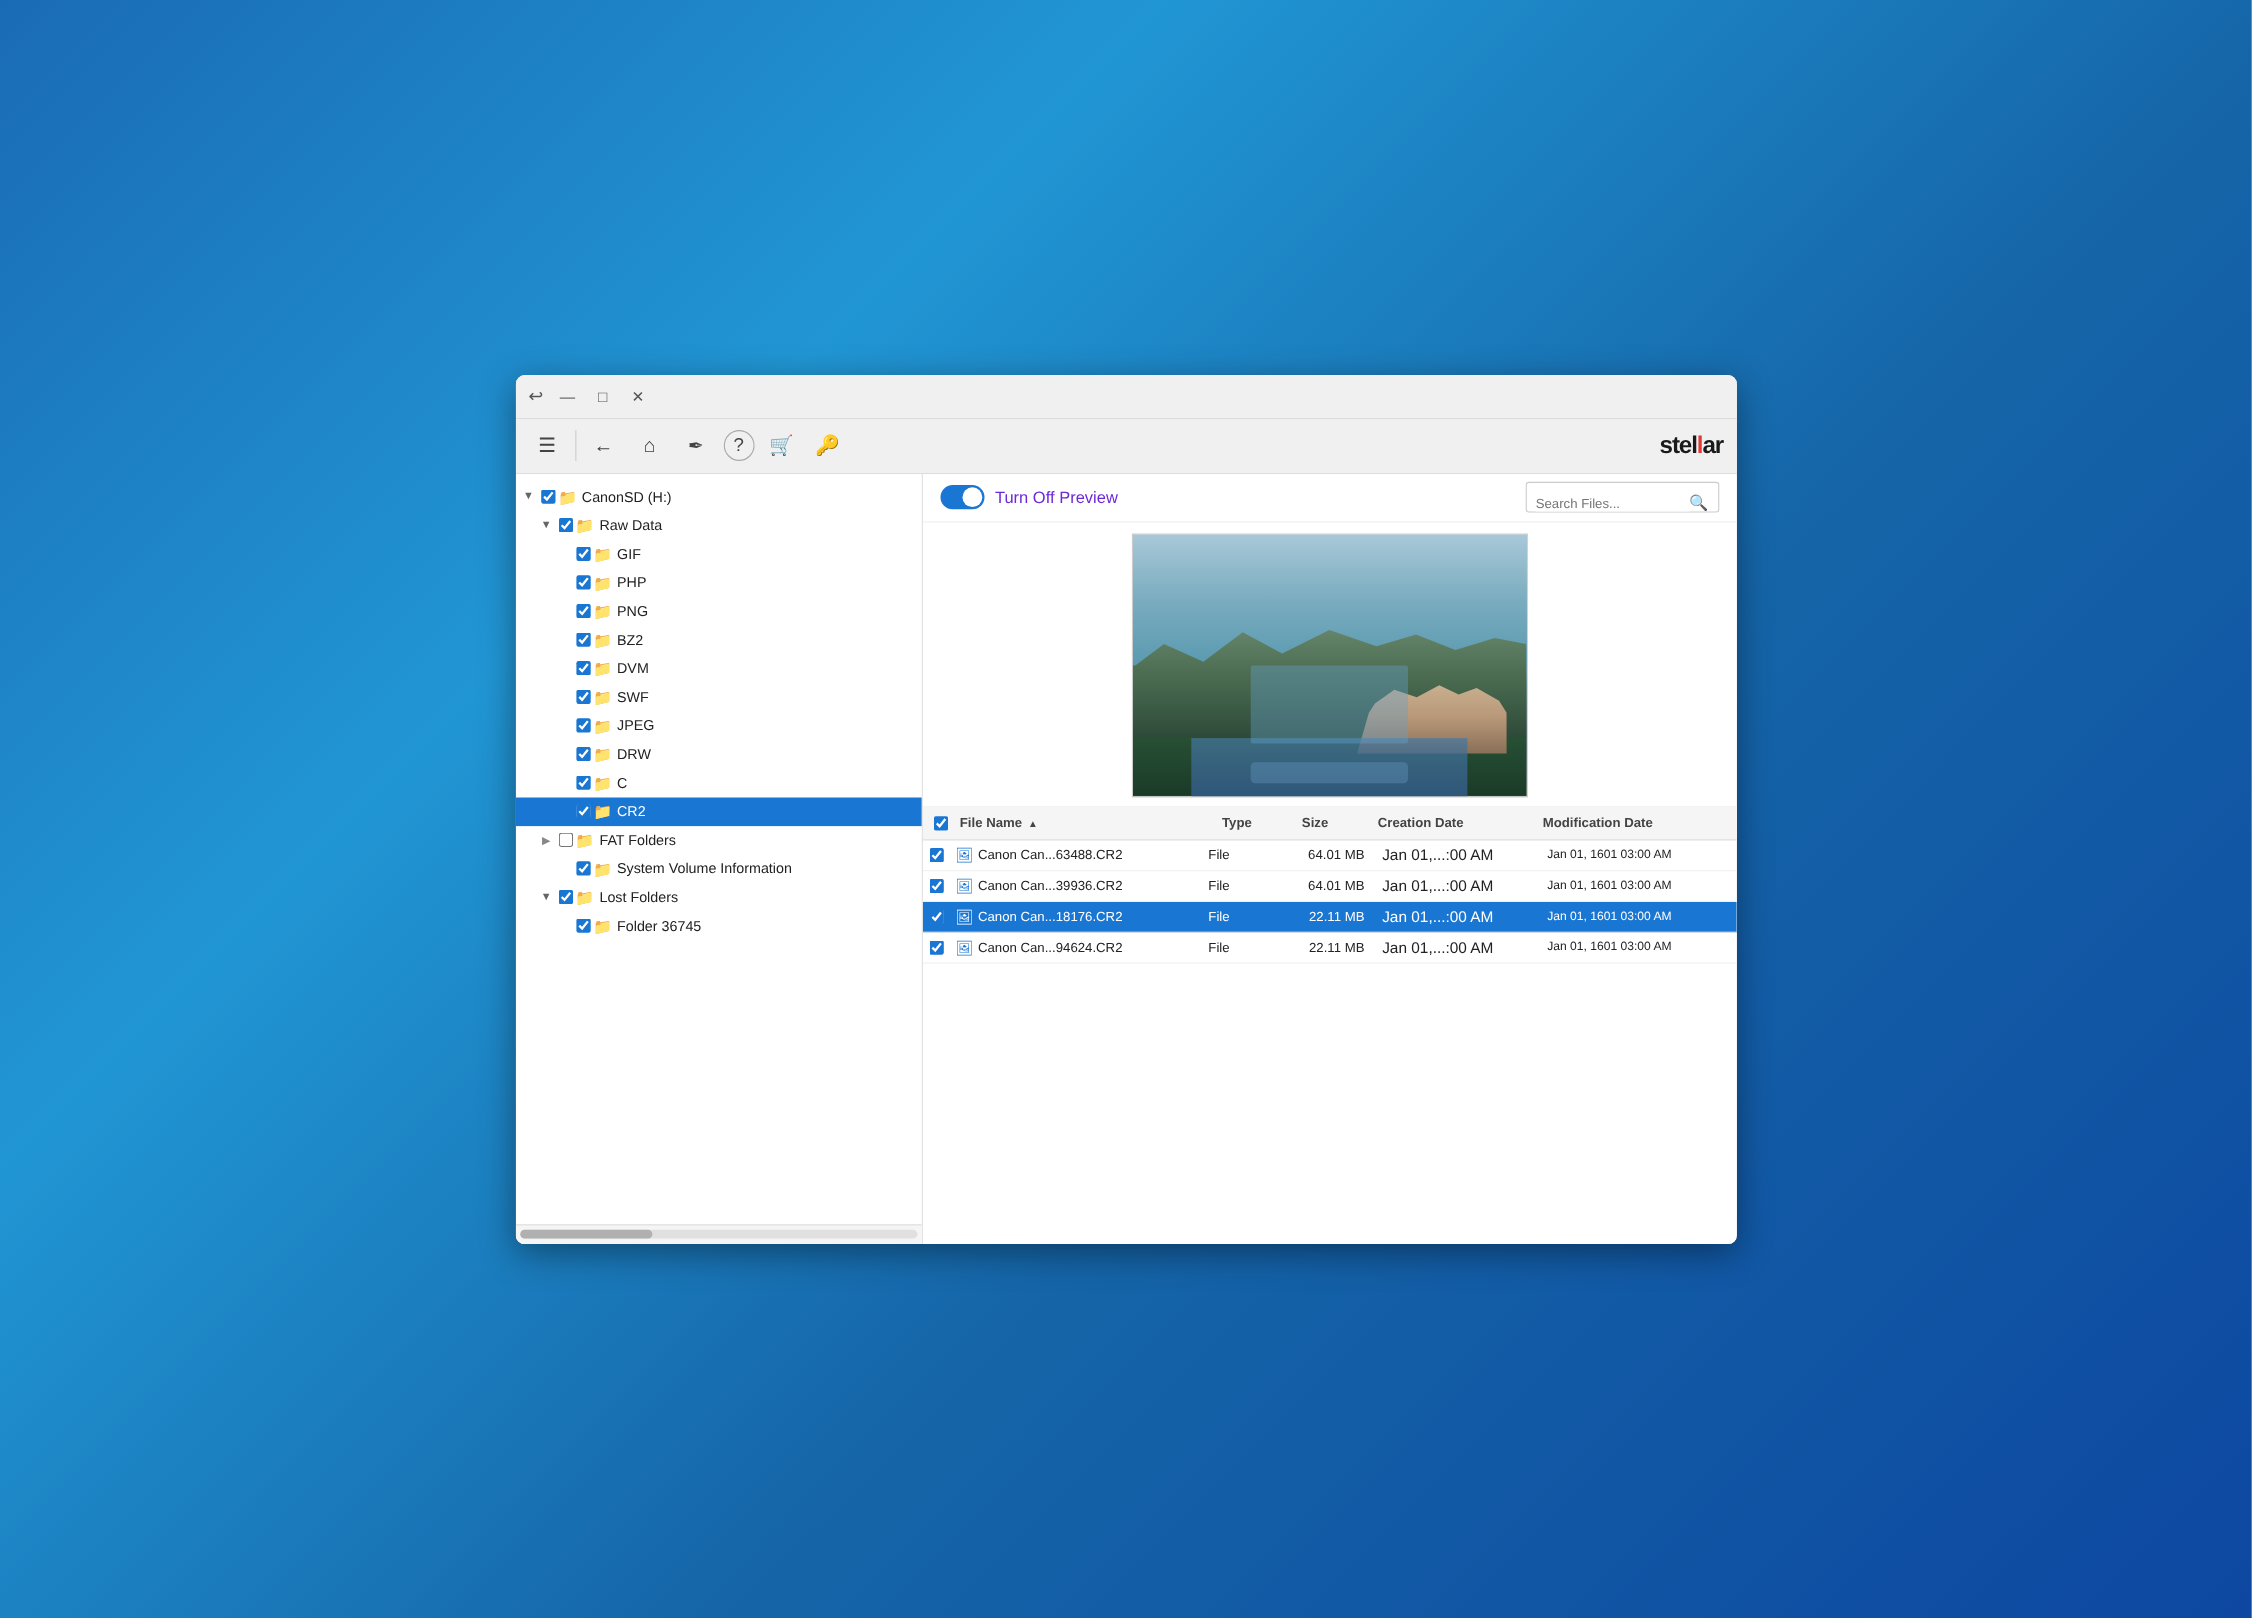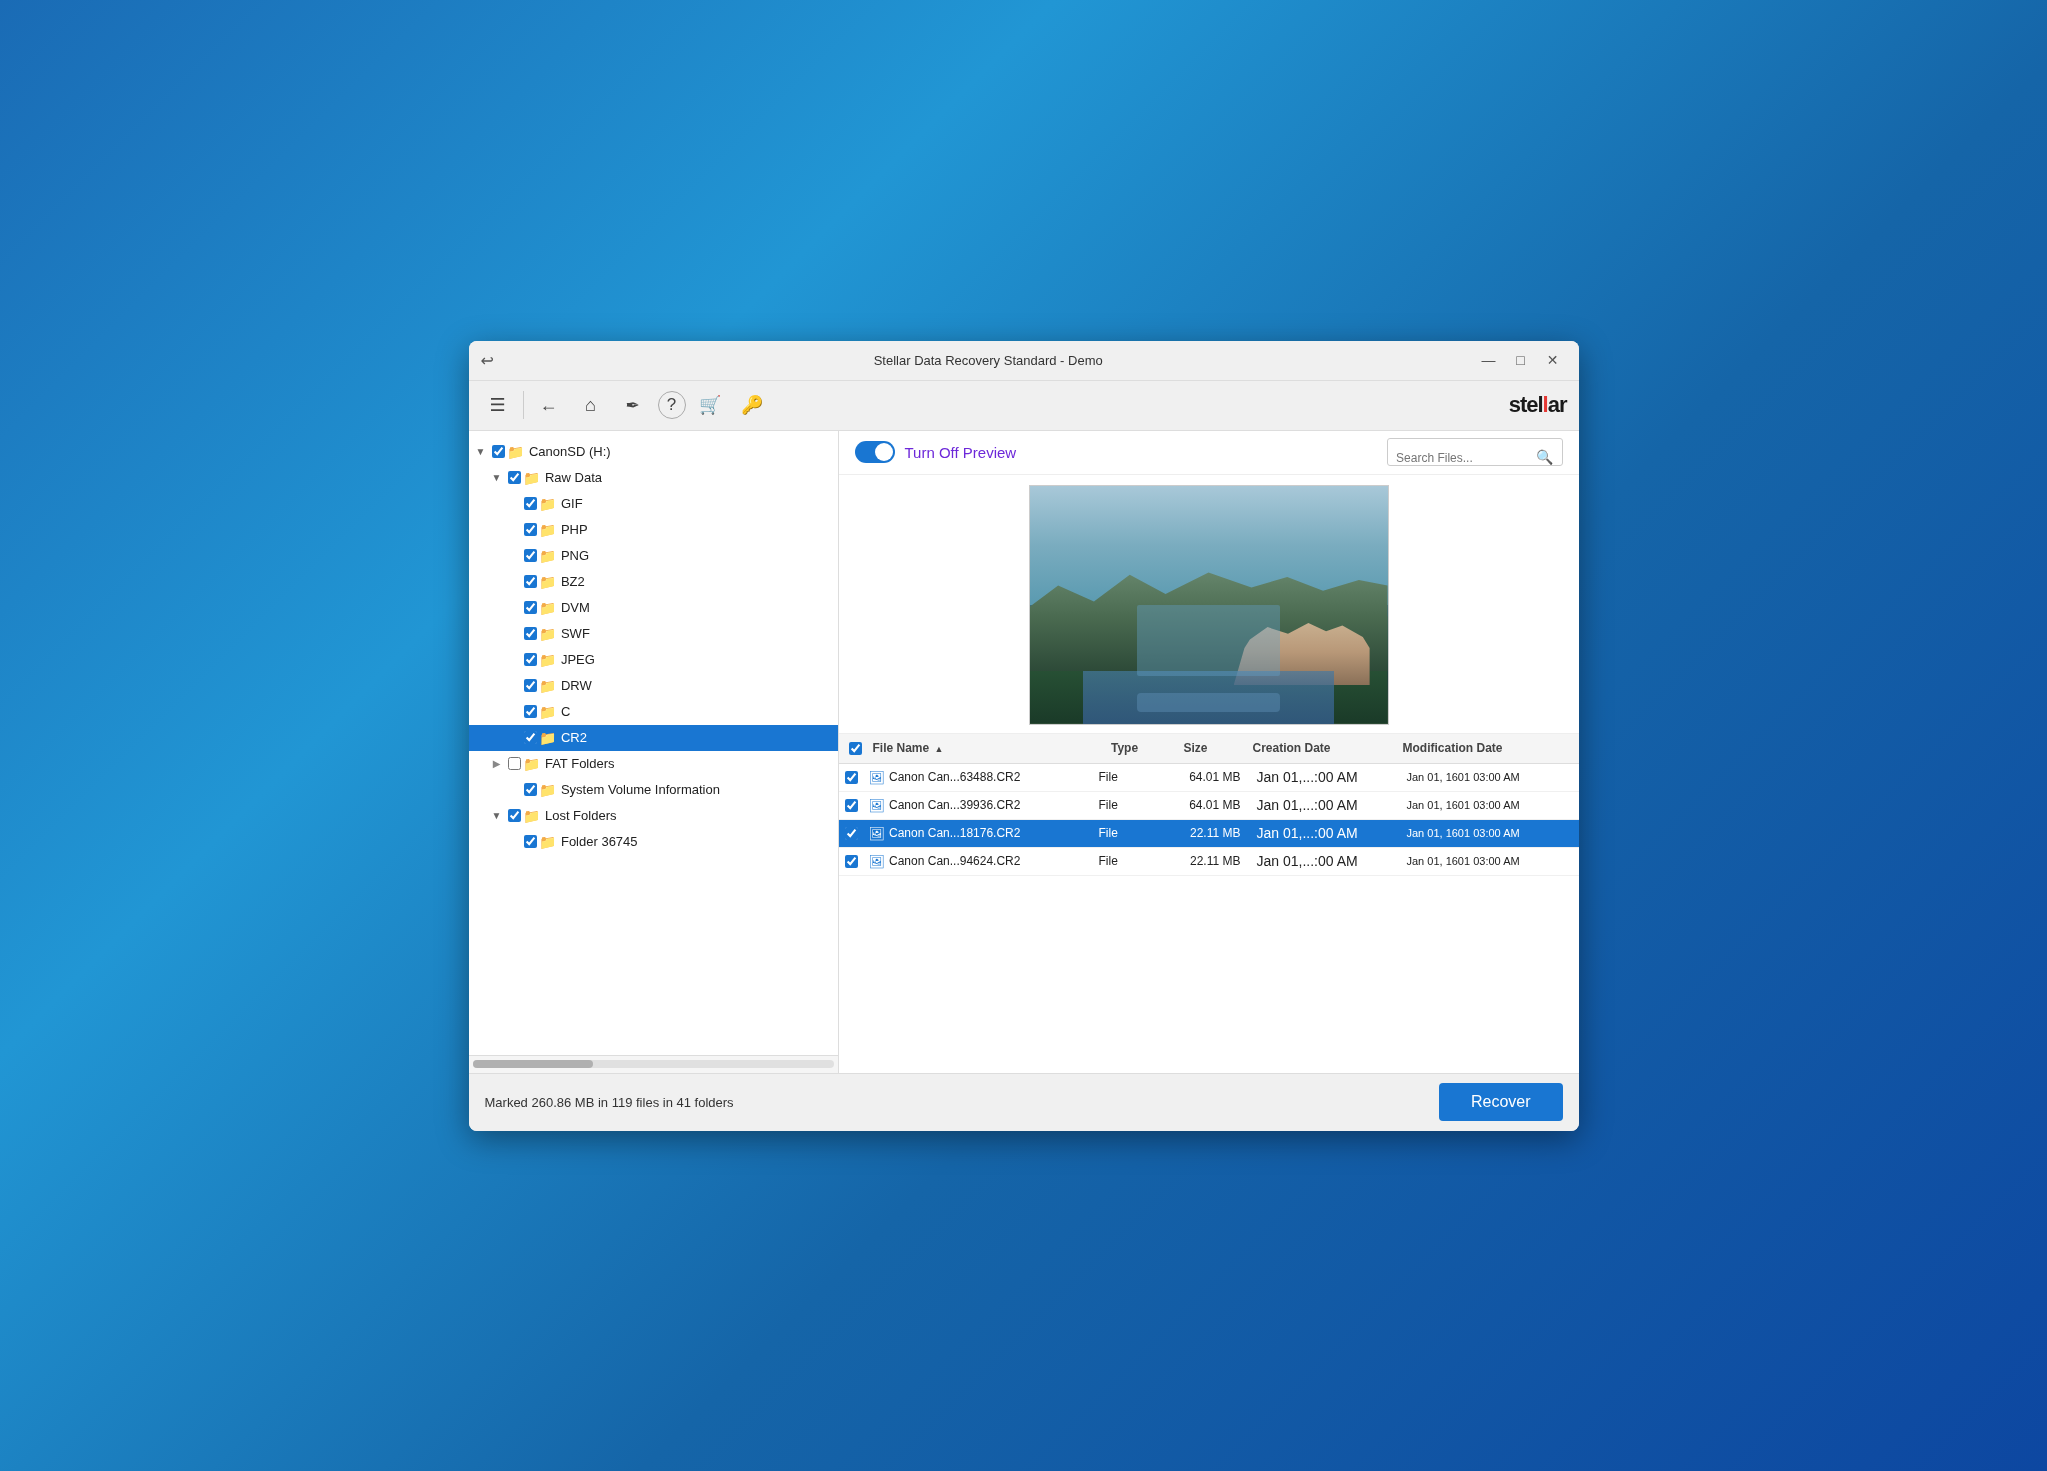--- a/index.html
+++ b/index.html
@@ -356,21 +356,20 @@
     
     input[type=checkbox] { cursor: pointer; accent-color: #1976d2; }
   </style>
 </head>
 <body>
 
 <div class="window">
 
   <div class="title-bar">
     <span class="title-bar-icon">↩</span>
-    <span class="title-bar-text">Stellar Data Recovery Standard - Demo</span>
     <div class="title-bar-controls">
       <button class="tb-btn">—</button>
       <button class="tb-btn">□</button>
       <button class="tb-btn close">✕</button>
     </div>
   </div>
 
   <div class="toolbar">
     <button class="toolbar-btn" title="Menu">☰</button>
     <div class="toolbar-divider"></div>
@@ -623,18 +622,14 @@
           <div class="col-size">22.11 MB</div>
           <div class="col-created">Jan 01,...:00 AM</div>
           <div class="col-modified">Jan 01, 1601 03:00 AM</div>
         </div>
 
       </div>
     </div>
 
   </div>
 
-  <div class="status-bar">
-    <span class="status-text">Marked 260.86 MB in 119 files in 41 folders</span>
-    <button class="recover-btn">Recover</button>
-  </div>
 
 </div>
 
 </body></html>

